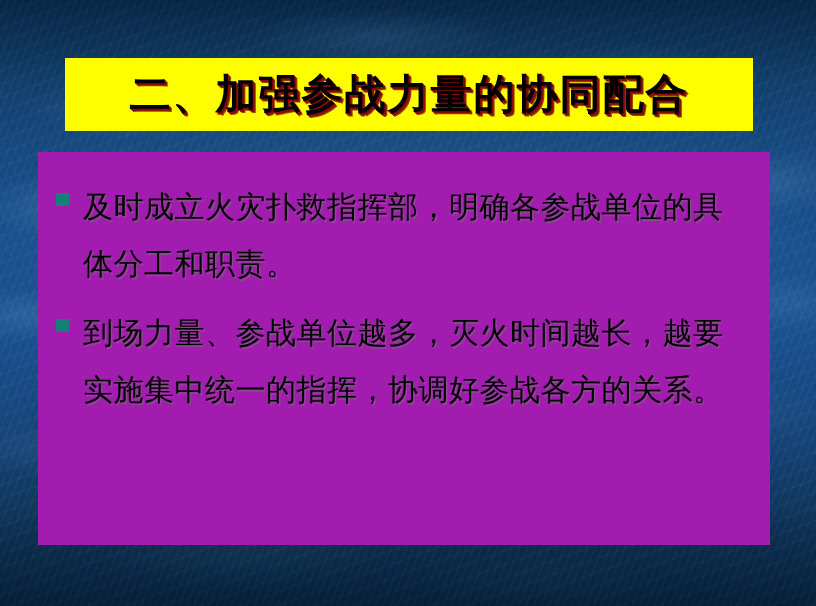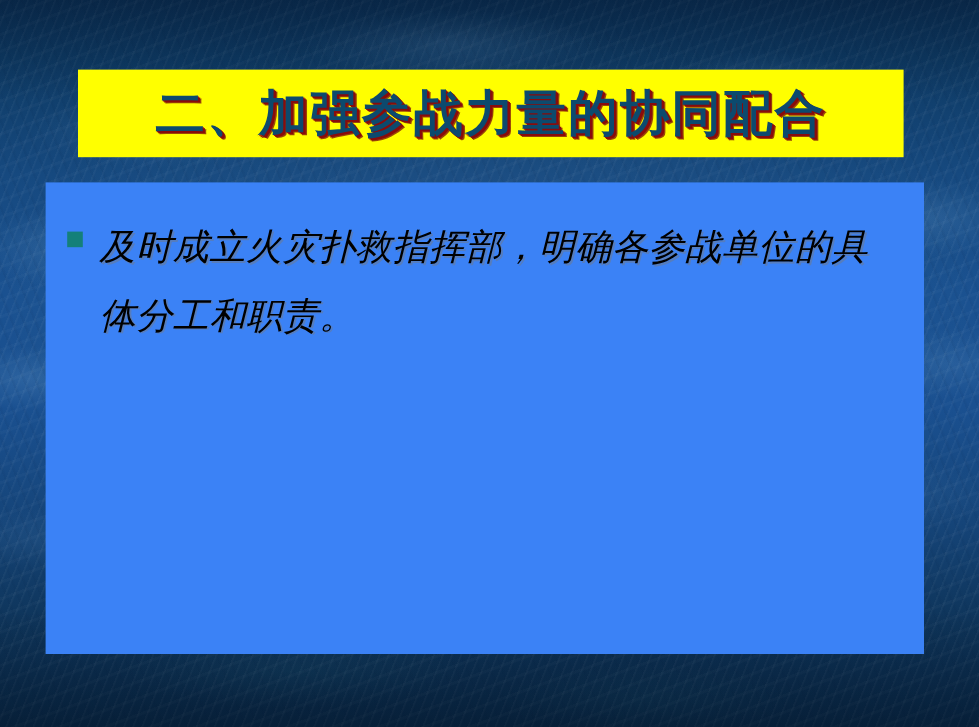--- a/index.html
+++ b/index.html
@@ -94,41 +94,40 @@
     background-color: #FFFF00;
     display: flex;
     align-items: center;
     justify-content: center;
     box-sizing: border-box;
   }
   #title-text {
     font-family: "DejaVu Sans", sans-serif;
     font-size: 41px;
     font-weight: bold;
-    color: #0c4a6e;
+    color: #000000;
     letter-spacing: 2px;
     line-height: 1;
     white-space: nowrap;
     text-shadow:
        2px 2px 0 #8a0b0b,
        3px 3px 0 rgba(120,8,8,0.75),
        1px 1px 0 #a81010;
   }
 
   
   #content-box {
     position: absolute;
     left: 38px;
     top: 152px;
     width: 732px;
     height: 393px;
-    background-color: #3b82f6;
+    background-color: #a21caf;
     box-sizing: border-box;
     padding: 26px 18px 10px 10px;
-    font-style: italic;
   }
 
   .bullet-row {
     display: flex;
     align-items: flex-start;
     margin-bottom: 12px;
   }
   .bullet-row:last-child { margin-bottom: 0; }
 
   .bullet-marker {
@@ -165,16 +164,20 @@
     <span id="title-text">二、加强参战力量的协同配合</span>
   </div>
 
   <div id="content-box">
 
     <div class="bullet-row">
       <span class="bullet-marker"></span>
       <span class="bullet-text">及时成立火灾扑救指挥部，明确各参战单位的具体分工和职责。</span>
     </div>
 
+    <div class="bullet-row">
+      <span class="bullet-marker"></span>
+      <span class="bullet-text">到场力量、参战单位越多，灭火时间越长，越要实施集中统一的指挥，协调好参战各方的关系。</span>
+    </div>
 
 
   </div>
 </div>
 
 </body></html>

